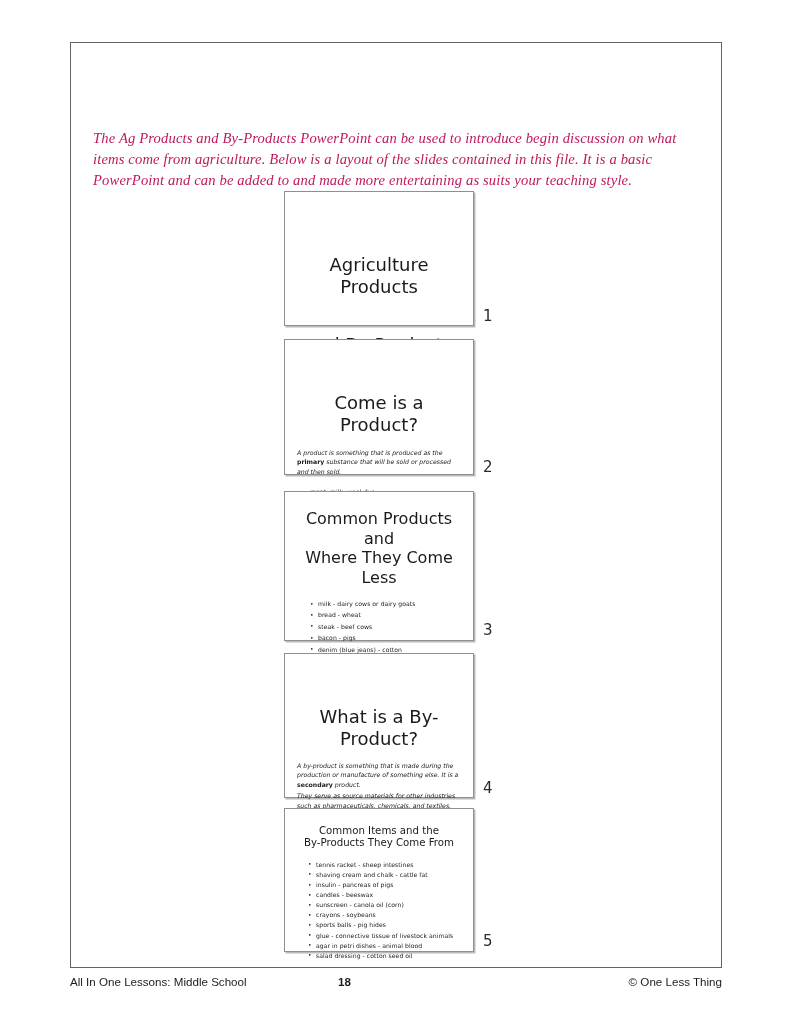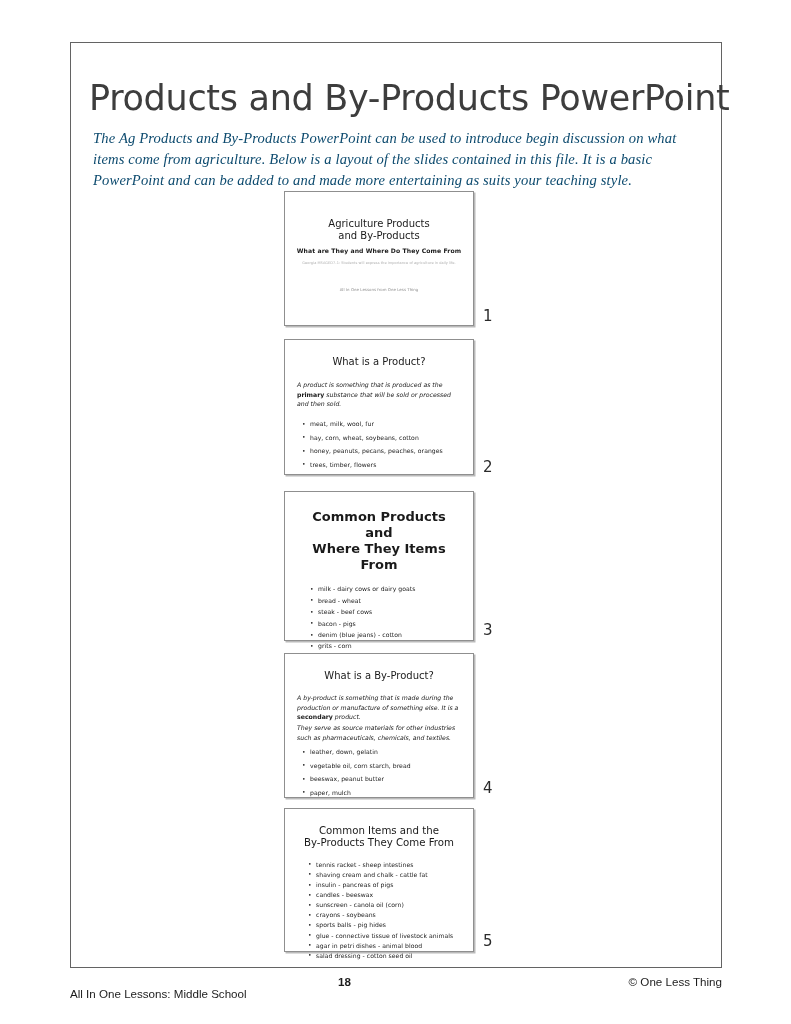--- a/index.html
+++ b/index.html
@@ -42,21 +42,21 @@
   }
   .doc-intro {
     position: absolute;
     left: 22px;
     top: 70px;
     width: 604px;
     font-family: "Liberation Serif", serif;
     font-style: italic;
     font-size: 14.6px;
     line-height: 21px;
-    color: #0c4a6e;
+    color: #be185d;
     letter-spacing: 0.15px;
   }
 
   
   .slides {
     position: absolute;
     left: 0;
     top: 0;
     width: 100%;
     height: 100%;
@@ -78,22 +78,22 @@
     color: #2b2b2b;
   }
 
   
   .s-title {
     text-align: center;
     font-family: "DejaVu Sans", sans-serif;
     color: #1a1a1a;
     line-height: 1.22;
   }
-  .s-title.big   { font-size: 10px; font-weight: 400; }
-  .s-title.med   { font-size: 13px; font-weight: 700; }
+  .s-title.big   { font-size: 18px; font-weight: 400; margin-top: 36px; }
+  .s-title.med   { font-size: 16px; font-weight: 400; }
   .s-title.sm    { font-size: 10.2px; font-weight: 400; }
 
   .s-sub {
     text-align: center;
     font-family: "DejaVu Sans", sans-serif;
     font-size: 6.1px;
     font-weight: 600;
     color: #1a1a1a;
     margin-top: 5px;
     letter-spacing: 0.1px;
@@ -151,61 +151,60 @@
   .footer {
     position: absolute;
     left: 70px;
     top: 975px;
     width: 652px;
     height: 22px;
     font-family: "Liberation Sans", sans-serif;
     font-size: 11.6px;
     color: #1c1c1c;
   }
-  .footer .f-left   { position: absolute; left: 0px;   top: 12px; text-align: right; }
+  .footer .f-left   { position: absolute; left: 0px;   top: 0; text-align: right; }
   .footer .f-center { position: absolute; left: 268px; top: 0; font-weight: 700; }
   .footer .f-right  { position: absolute; right: 0px;  top: 0; text-align: right; }
 </style>
 </head>
 <body>
 
 <div class="page-border">
 
-  <h1 class="doc-title">Products and By-Products PowerPoint</h1>
 
   <p class="doc-intro">The Ag Products and By-Products PowerPoint can be used to introduce begin discussion on what items come from agriculture. Below is a layout of the slides contained in this file. It is a basic PowerPoint and can be added to and made more entertaining as suits your teaching style.</p>
 
   <div class="slides">
 
     <div class="slide" style="top:148px; height:135px; padding:26px 10px 8px 10px;">
       <div class="s-title big">Agriculture Products</div>
       <div class="s-title big">and By-Products</div>
       <div class="s-sub">What are They and Where Do They Come From</div>
       <div class="s-std">Georgia MSAGED7-1: Students will express the importance of agriculture in daily life.</div>
       <div class="s-foot" style="margin-top:22px;">All In One Lessons from One Less Thing</div>
     </div>
     <div class="slide-num" style="top:264px;">1</div>
 
     <div class="slide" style="top:296px; height:136px; padding:16px 12px 8px 12px;">
-      <div class="s-title big">What is a Product?</div>
+      <div class="s-title big">Come is a Product?</div>
       <div class="s-body" style="margin-top:12px;">
         <span>A product is something that is produced as the </span><b>primary</b><span> substance that will be sold or processed and then sold.</span>
       </div>
       <ul class="s-list gap" style="margin-top:12px; padding-left:4px;">
         <li>meat, milk, wool, fur</li>
         <li>hay, corn, wheat, soybeans, cotton</li>
         <li>honey, peanuts, pecans, peaches, oranges</li>
         <li>trees, timber, flowers</li>
       </ul>
     </div>
     <div class="slide-num" style="top:415px;">2</div>
 
     <div class="slide" style="top:448px; height:150px; padding:17px 12px 8px 12px;">
       <div class="s-title med">Common Products and</div>
-      <div class="s-title med">Where They Items From</div>
+      <div class="s-title med">Where They Come Less</div>
       <ul class="s-list tight" style="margin-top:13px; padding-left:12px;">
         <li>milk - dairy cows or dairy goats</li>
         <li>bread - wheat</li>
         <li>steak - beef cows</li>
         <li>bacon - pigs</li>
         <li>denim (blue jeans) - cotton</li>
         <li>grits - corn</li>
         <li>cooking oil - soybeans</li>
         <li>paper - pine trees</li>
       </ul>

